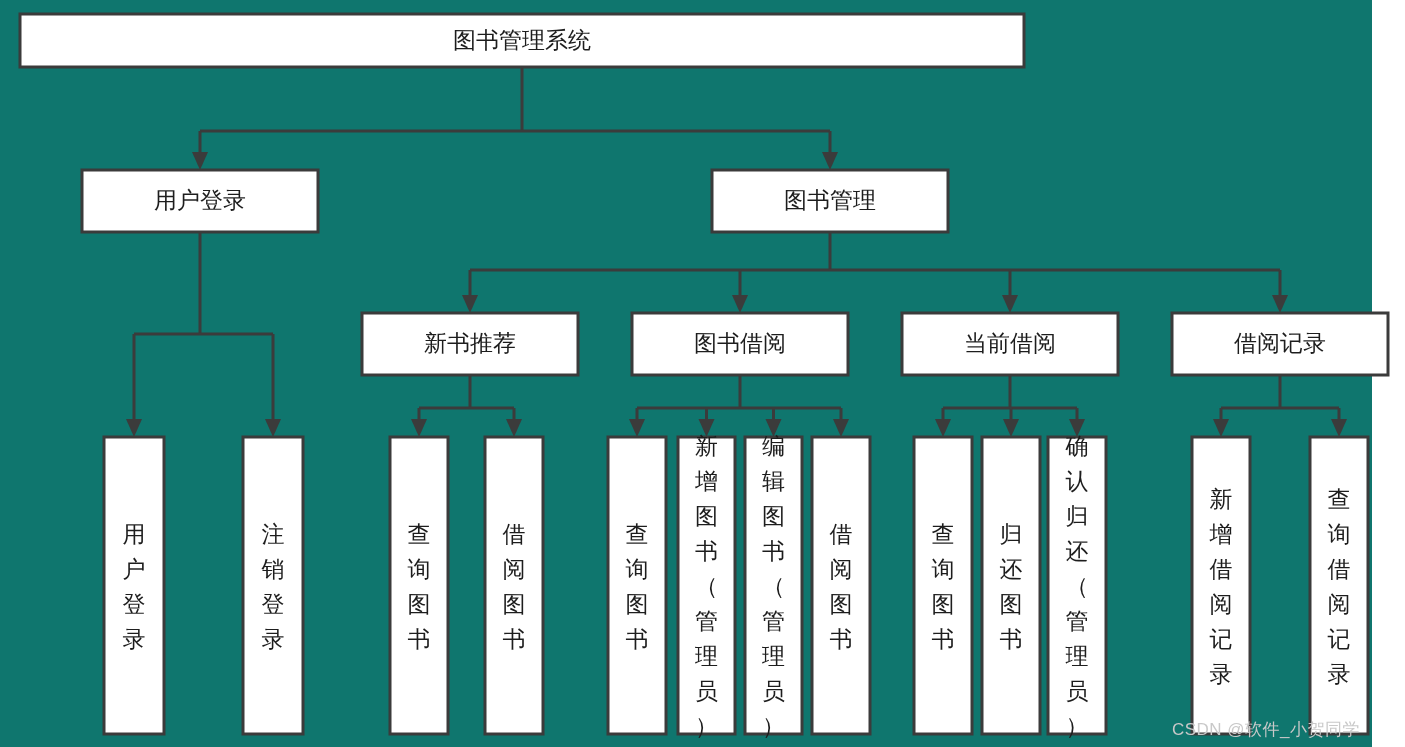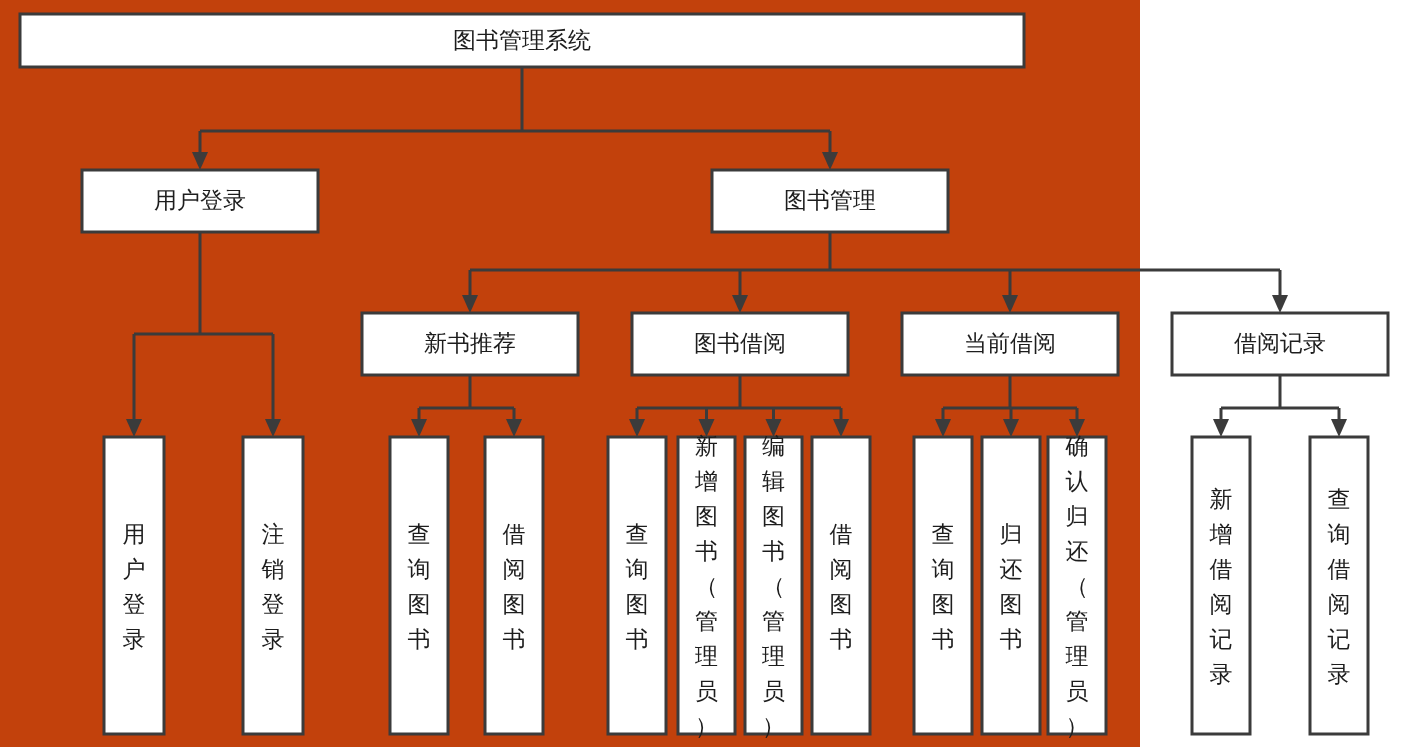--- a/index.html
+++ b/index.html
@@ -1,18 +1,18 @@
 <!DOCTYPE html>
 <html><head>
 <meta charset="utf-8">
 <style>
   html,body{margin:0;padding:0;background:#ffffff;}
   body{width:1405px;height:747px;overflow:hidden;
        font-family:"Liberation Sans","DejaVu Sans",sans-serif;}
-  #stage{position:relative;width:1140px;height:747px;background:#c2410c;text-align:right;}
+  #stage{position:relative;width:1372px;height:747px;background:#0f766e;text-align:right;}
   svg{position:absolute;left:0;top:0;}
   .node-box{fill:#ffffff;stroke:#3b3b3b;stroke-width:3;}
   .edge{stroke:#3b3b3b;stroke-width:3;fill:none;}
   .arrow-head{fill:#3b3b3b;stroke:none;}
   .node-label{fill:#1d1d1d;font-family:"Liberation Sans","DejaVu Sans",sans-serif;
               font-size:23px;text-anchor:middle;dominant-baseline:middle;}
   .leaf-label{fill:#1d1d1d;font-family:"Liberation Sans","DejaVu Sans",sans-serif;
               font-size:23px;text-anchor:middle;}
   .watermark{position:absolute;right:12px;bottom:6px;color:#c9c9c9;font-size:17px;
              letter-spacing:.5px;white-space:nowrap;
@@ -149,13 +149,14 @@
       </g>
       <g>
         <rect x="1192" y="437" width="58" height="297" class="node-box"></rect>
         <text x="1221" y="506.5" class="leaf-label"><tspan x="1221" dy="0">新</tspan><tspan x="1221" dy="35">增</tspan><tspan x="1221" dy="35">借</tspan><tspan x="1221" dy="35">阅</tspan><tspan x="1221" dy="35">记</tspan><tspan x="1221" dy="35">录</tspan></text>
       </g>
       <g>
         <rect x="1310" y="437" width="58" height="297" class="node-box"></rect>
         <text x="1339" y="506.5" class="leaf-label"><tspan x="1339" dy="0">查</tspan><tspan x="1339" dy="35">询</tspan><tspan x="1339" dy="35">借</tspan><tspan x="1339" dy="35">阅</tspan><tspan x="1339" dy="35">记</tspan><tspan x="1339" dy="35">录</tspan></text>
       </g>
     </svg>
+  <div class="watermark">CSDN @软件_小贺同学</div>
 </div>
 
 </body></html>

